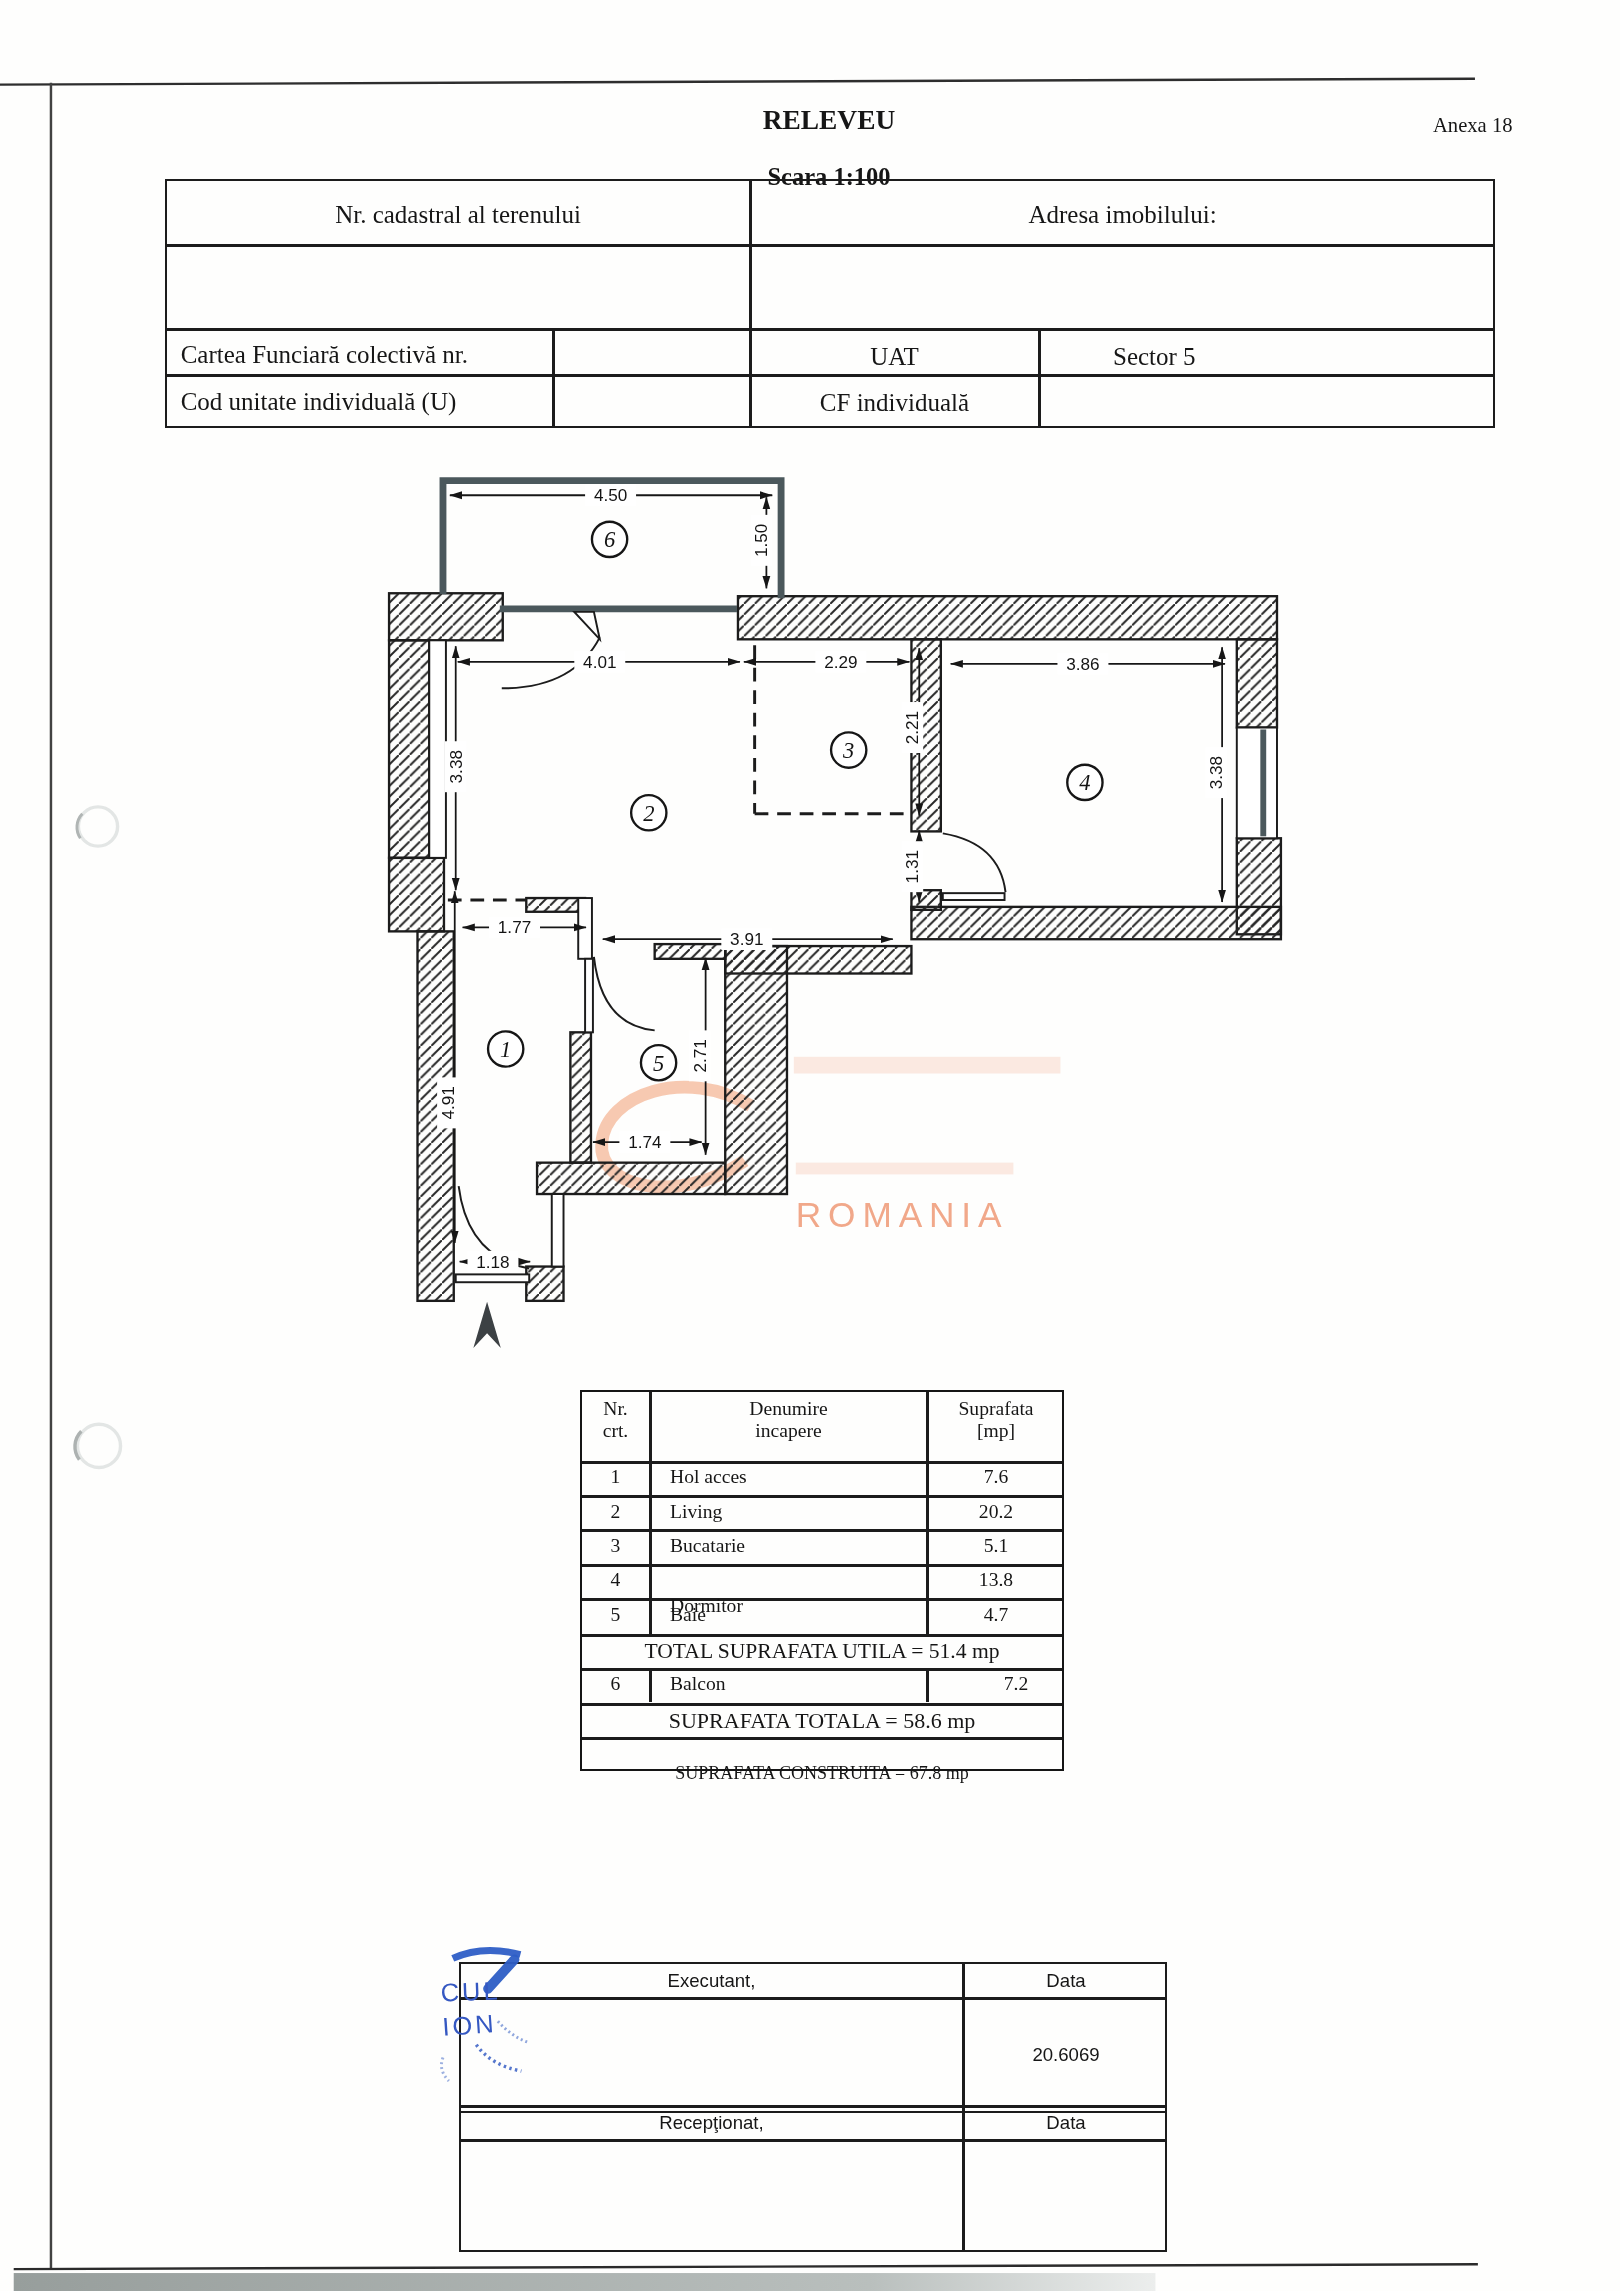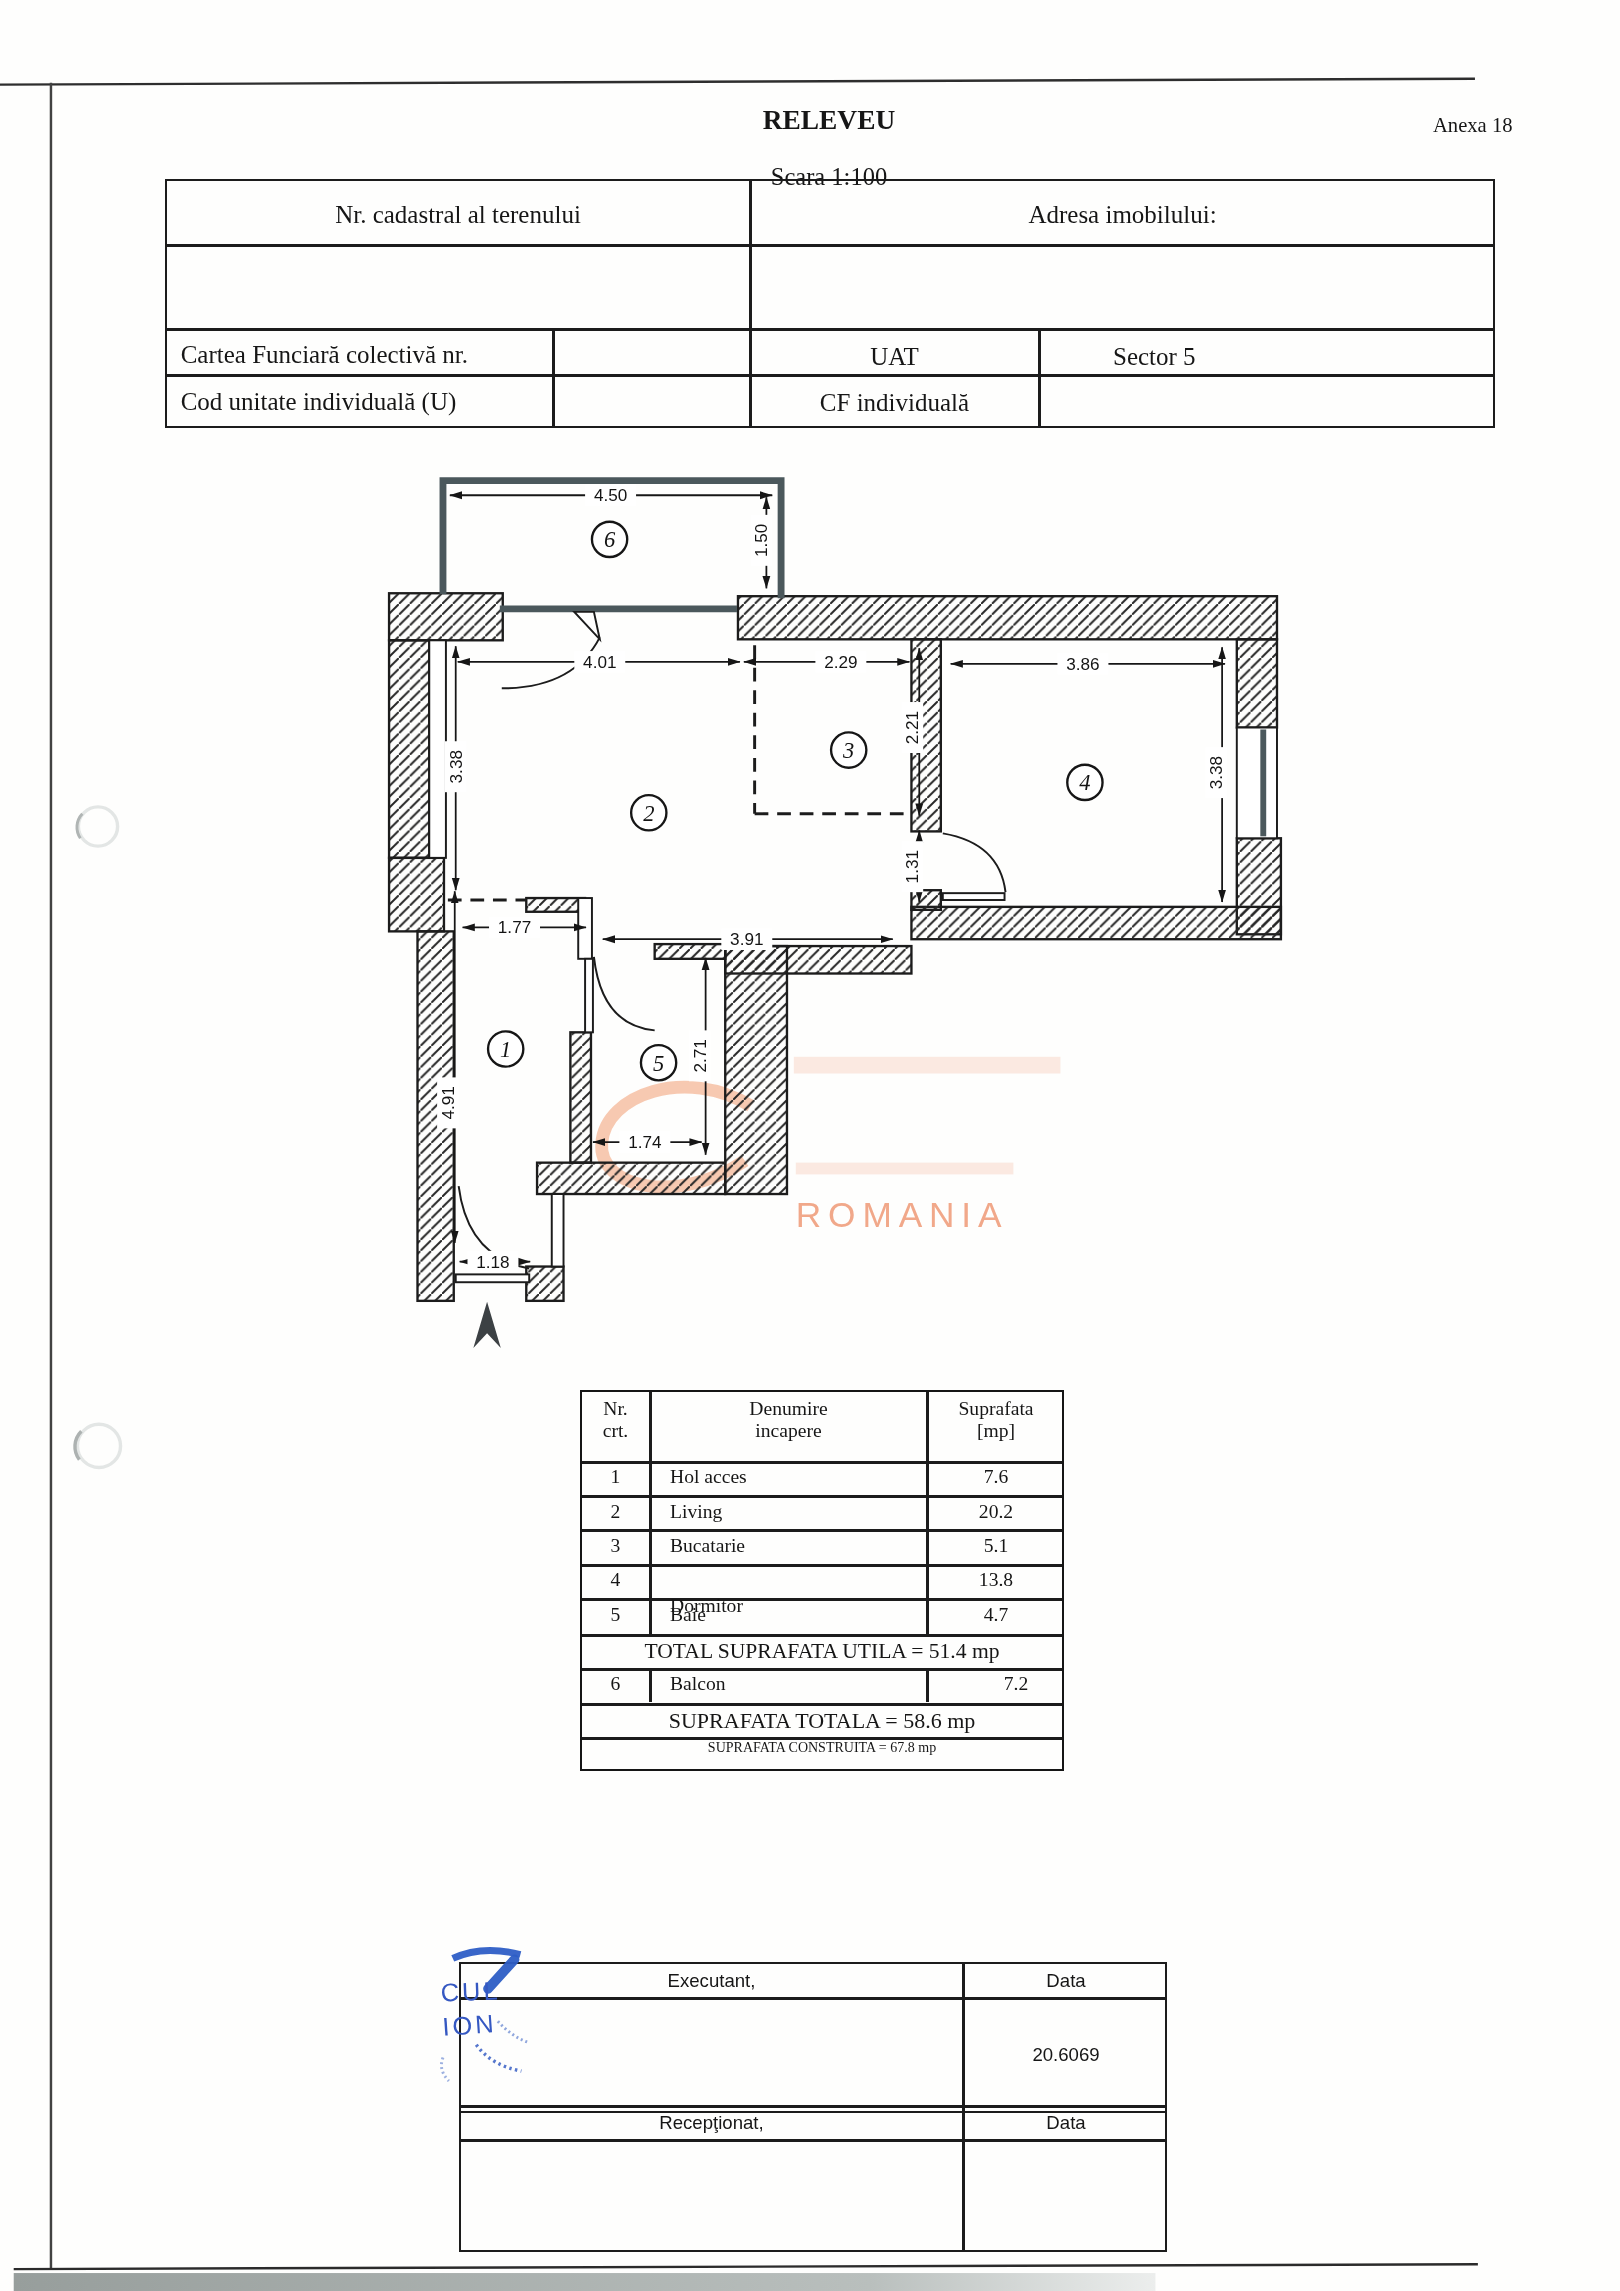--- a/index.html
+++ b/index.html
@@ -210,21 +210,21 @@
         </g>
       <g>
           <circle cx="672" cy="1084" r="18" fill="#fff" stroke="#161616" stroke-width="2.4"></circle>
           <text x="672" y="1092">5</text>
         </g>
     </g>
   </svg>
 
   <div class="abs layer2" style="left:682px;top:105px;width:294px;">
     <div class="center" style="font-size:27.4px;font-weight:bold;">RELEVEU</div>
-    <div class="center" style="font-size:24.5px;font-weight:normal;margin-top:27.4px;">Scara 1:100</div>
+    <div class="center" style="font-size:24.5px;font-weight:bold;margin-top:27.4px;">Scara 1:100</div>
   </div>
   <div class="abs layer2" style="left:1433px;top:114px;font-size:20.6px;">Anexa 18</div>
 
   <div class="abs layer2" style="left:165px;top:179px;width:1330px;height:249px;border:2.5px solid #1c1c1c;box-sizing:border-box;">
     <div class="cellline" style="left:0;top:63px;width:100%;height:2.5px;"></div>
     <div class="cellline" style="left:0;top:147px;width:100%;height:2.5px;"></div>
     <div class="cellline" style="left:0;top:193px;width:100%;height:2.5px;"></div>
     <div class="cellline" style="left:582px;top:0;width:2.5px;height:149px;"></div>
     <div class="cellline" style="left:385px;top:147px;width:2.5px;height:98px;"></div>
     <div class="cellline" style="left:582px;top:147px;width:2.5px;height:98px;"></div>
@@ -284,21 +284,21 @@
     <div class="abs" style="left:88px;top:212px;">Baie</div>
     <div class="abs center" style="left:346px;top:212px;width:136px;">4.7</div>
 
     <div class="abs center" style="left:0;top:247px;width:100%;font-size:21.6px;">TOTAL SUPRAFATA UTILA = 51.4 mp</div>
 
     <div class="abs center" style="left:0;top:281px;width:67px;">6</div>
     <div class="abs" style="left:88px;top:281px;">Balcon</div>
     <div class="abs center" style="left:366px;top:281px;width:136px;">7.2</div>
 
     <div class="abs center" style="left:0;top:316px;width:100%;font-size:22px;">SUPRAFATA TOTALA = 58.6 mp</div>
-    <div class="abs center" style="left:0;top:348px;width:100%;font-size:14px;">SUPRAFATA CONSTRUITA = 67.8 mp</div>
+    <div class="abs center" style="left:0;top:371px;width:100%;font-size:18px;">SUPRAFATA CONSTRUITA = 67.8 mp</div>
   </div>
 
   <div class="abs layer2" style="left:459px;top:1962px;width:708px;height:290px;border:2.5px solid #1c1c1c;box-sizing:border-box;">
     <div class="cellline" style="left:0;top:33px;width:100%;height:2.5px;"></div>
     <div class="cellline" style="left:0;top:141px;width:100%;height:2.5px;"></div>
     <div class="cellline" style="left:0;top:147px;width:100%;height:2px;"></div>
     <div class="cellline" style="left:0;top:175px;width:100%;height:2.5px;"></div>
     <div class="cellline" style="left:501px;top:0;width:2.5px;height:100%;"></div>
     <div class="abs sans18 center" style="left:0;top:5.9px;width:501px;">Executant,</div>
     <div class="abs sans18 center" style="left:504px;top:5.9px;width:202px;">Data</div>

